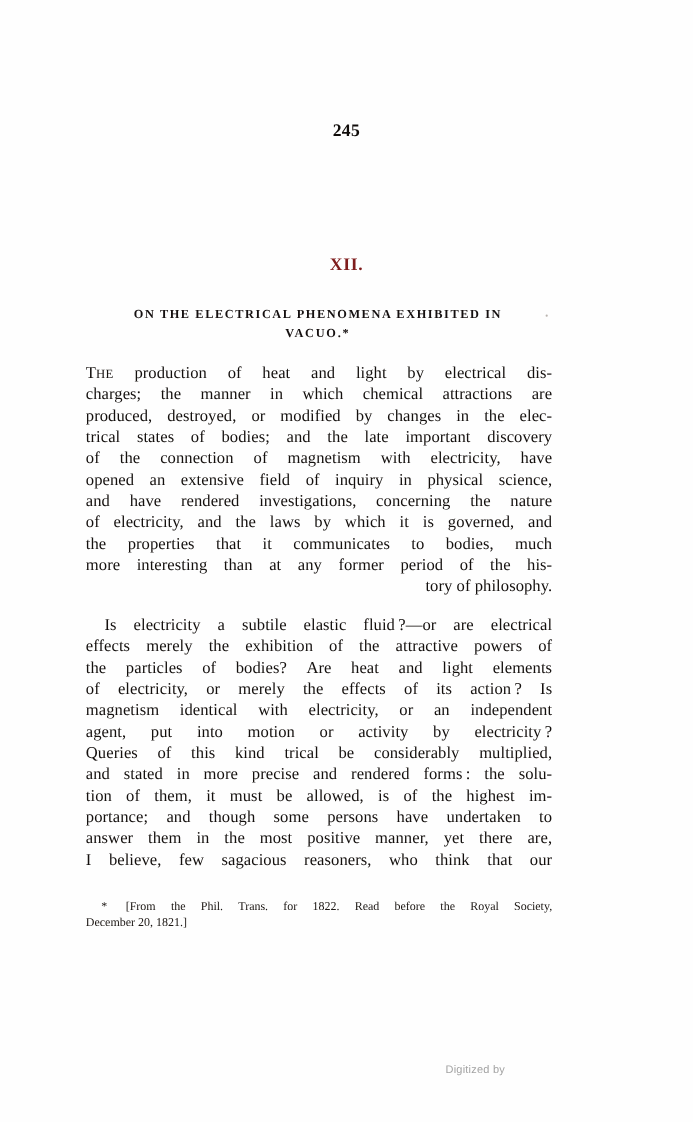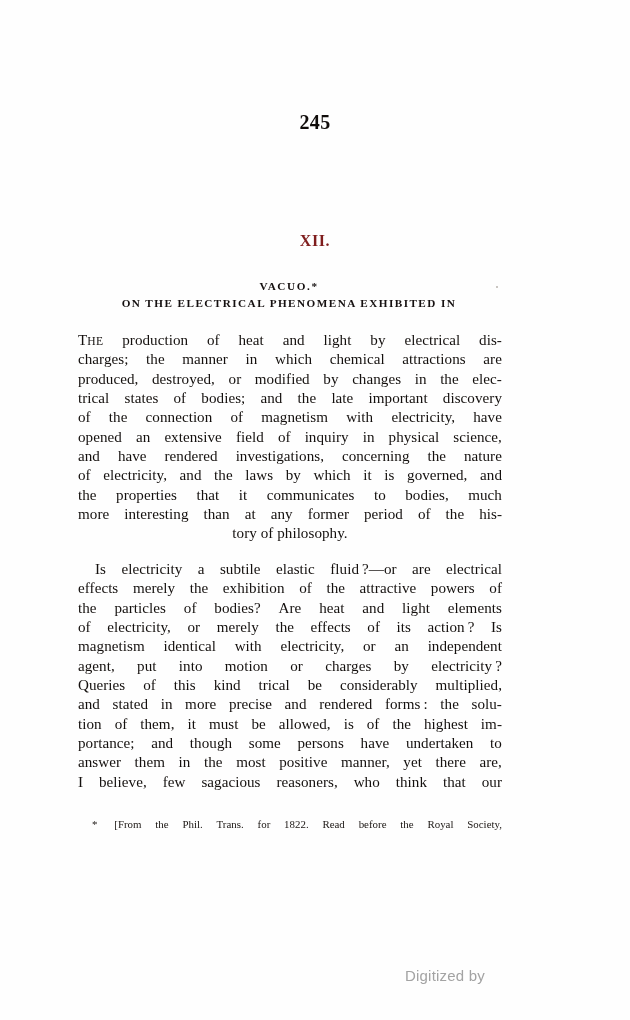--- a/index.html
+++ b/index.html
@@ -17,21 +17,21 @@
     color: #14100e;
   }
 
   
   .folio {
     position: absolute;
     top: 111px;
     left: 0;
     width: 630px;
     text-align: center;
-    font-size: 20px;
+    font-size: 16px;
     font-weight: bold;
     letter-spacing: 0.4px;
     color: #100c0a;
   }
 
   
   .chapter-number {
     position: absolute;
     top: 232px;
     left: 0;
@@ -80,21 +80,21 @@
 
   .tline {
     display: flex;
     height: 19.35px;
     align-items: baseline;
     white-space: pre;
     letter-spacing: 0.05px;
   }
   
   .tline.just { justify-content: space-between; }
-  .tline.last { justify-content: center; }
+  .tline.last { justify-content: flex-end; }
   .tline.indent { padding-left: 17px; }
   .tline .w { display: inline-block; }
 
   .smallcap-lead {
     font-size: 15.1px;
     font-variant: normal;
   }
   .smallcap-lead .sc {
     font-size: 11.6px;
     letter-spacing: 0.3px;
@@ -119,21 +119,21 @@
   .watermark {
     position: absolute;
     top: 967px;
     left: 405px;
     display: flex;
     align-items: baseline;
     color: #a8a8a8;
   }
   .watermark .digitized {
     font-family: "Liberation Sans", "DejaVu Sans", sans-serif;
-    font-size: 15px;
+    font-size: 10px;
     letter-spacing: 0.2px;
     color: #a3a3a3;
   }
   .watermark .brand {
     font-family: "Liberation Serif", "DejaVu Serif", serif;
     font-size: 28px;
     letter-spacing: 0.2px;
     margin-left: 6px;
     color: #b0b0b0;
   }
@@ -141,22 +141,22 @@
 </head>
 <body>
 
 <div class="page">
 
   <div class="folio">245</div>
 
   <div class="chapter-number">XII.</div>
 
   <div class="article-title">
+    <span class="ln ln-1">ON THE ELECTRICAL PHENOMENA EXHIBITED IN</span>
     <span class="ln ln-2">VACUO.*</span>
-    <span class="ln ln-1">ON THE ELECTRICAL PHENOMENA EXHIBITED IN</span>
   </div>
 
   <div class="speck"></div>
 
   <div class="body-block" id="para-1">
       <div class="tline just"><span class="w smallcap-lead"><span>T</span><span class="sc">HE</span></span><span class="w">production</span><span class="w">of</span><span class="w">heat</span><span class="w">and</span><span class="w">light</span><span class="w">by</span><span class="w">electrical</span><span class="w">dis-</span></div>
       <div class="tline just"><span class="w">charges;</span><span class="w">the</span><span class="w">manner</span><span class="w">in</span><span class="w">which</span><span class="w">chemical</span><span class="w">attractions</span><span class="w">are</span></div>
       <div class="tline just"><span class="w">produced,</span><span class="w">destroyed,</span><span class="w">or</span><span class="w">modified</span><span class="w">by</span><span class="w">changes</span><span class="w">in</span><span class="w">the</span><span class="w">elec-</span></div>
       <div class="tline just"><span class="w">trical</span><span class="w">states</span><span class="w">of</span><span class="w">bodies;</span><span class="w">and</span><span class="w">the</span><span class="w">late</span><span class="w">important</span><span class="w">discovery</span></div>
       <div class="tline just"><span class="w">of</span><span class="w">the</span><span class="w">connection</span><span class="w">of</span><span class="w">magnetism</span><span class="w">with</span><span class="w">electricity,</span><span class="w">have</span></div>
@@ -166,30 +166,33 @@
       <div class="tline just"><span class="w">the</span><span class="w">properties</span><span class="w">that</span><span class="w">it</span><span class="w">communicates</span><span class="w">to</span><span class="w">bodies,</span><span class="w">much</span></div>
       <div class="tline just"><span class="w">more</span><span class="w">interesting</span><span class="w">than</span><span class="w">at</span><span class="w">any</span><span class="w">former</span><span class="w">period</span><span class="w">of</span><span class="w">the</span><span class="w">his-</span></div>
       <div class="tline last"><span class="w">tory of philosophy.</span></div>
     </div>
   <div class="body-block" id="para-2">
       <div class="tline just indent"><span class="w">Is</span><span class="w">electricity</span><span class="w">a</span><span class="w">subtile</span><span class="w">elastic</span><span class="w">fluid ?—or</span><span class="w">are</span><span class="w">electrical</span></div>
       <div class="tline just"><span class="w">effects</span><span class="w">merely</span><span class="w">the</span><span class="w">exhibition</span><span class="w">of</span><span class="w">the</span><span class="w">attractive</span><span class="w">powers</span><span class="w">of</span></div>
       <div class="tline just"><span class="w">the</span><span class="w">particles</span><span class="w">of</span><span class="w">bodies?</span><span class="w">Are</span><span class="w">heat</span><span class="w">and</span><span class="w">light</span><span class="w">elements</span></div>
       <div class="tline just"><span class="w">of</span><span class="w">electricity,</span><span class="w">or</span><span class="w">merely</span><span class="w">the</span><span class="w">effects</span><span class="w">of</span><span class="w">its</span><span class="w">action ?</span><span class="w">Is</span></div>
       <div class="tline just"><span class="w">magnetism</span><span class="w">identical</span><span class="w">with</span><span class="w">electricity,</span><span class="w">or</span><span class="w">an</span><span class="w">independent</span></div>
-      <div class="tline just"><span class="w">agent,</span><span class="w">put</span><span class="w">into</span><span class="w">motion</span><span class="w">or</span><span class="w">charges</span><span class="w">by</span><span class="w">electricity ?</span></div>
+      <div class="tline just"><span class="w">agent,</span><span class="w">put</span><span class="w">into</span><span class="w">motion</span><span class="w">or</span><span class="w">activity</span><span class="w">by</span><span class="w">electricity ?</span></div>
       <div class="tline just"><span class="w">Queries</span><span class="w">of</span><span class="w">this</span><span class="w">kind</span><span class="w">trical</span><span class="w">be</span><span class="w">considerably</span><span class="w">multiplied,</span></div>
       <div class="tline just"><span class="w">and</span><span class="w">stated</span><span class="w">in</span><span class="w">more</span><span class="w">precise</span><span class="w">and</span><span class="w">rendered</span><span class="w">forms :</span><span class="w">the</span><span class="w">solu-</span></div>
       <div class="tline just"><span class="w">tion</span><span class="w">of</span><span class="w">them,</span><span class="w">it</span><span class="w">must</span><span class="w">be</span><span class="w">allowed,</span><span class="w">is</span><span class="w">of</span><span class="w">the</span><span class="w">highest</span><span class="w">im-</span></div>
       <div class="tline just"><span class="w">portance;</span><span class="w">and</span><span class="w">though</span><span class="w">some</span><span class="w">persons</span><span class="w">have</span><span class="w">undertaken</span><span class="w">to</span></div>
       <div class="tline just"><span class="w">answer</span><span class="w">them</span><span class="w">in</span><span class="w">the</span><span class="w">most</span><span class="w">positive</span><span class="w">manner,</span><span class="w">yet</span><span class="w">there</span><span class="w">are,</span></div>
       <div class="tline just"><span class="w">I</span><span class="w">believe,</span><span class="w">few</span><span class="w">sagacious</span><span class="w">reasoners,</span><span class="w">who</span><span class="w">think</span><span class="w">that</span><span class="w">our</span></div>
     </div>
 
   <div class="footnote">
     <div class="fn-line just fn-line-1" id="fn-line-1"><span class="star">*</span><span>[From</span><span>the</span><span>Phil.</span><span>Trans.</span><span>for</span><span>1822.</span><span>Read</span><span>before</span><span>the</span><span>Royal</span><span>Society,</span></div>
+    <div class="fn-line">
+      <span>December 20, 1821.]</span>
+    </div>
   </div>
 
   <div class="watermark">
     <span class="digitized">Digitized by</span>
   </div>
 
 </div>
 
 </body></html>

